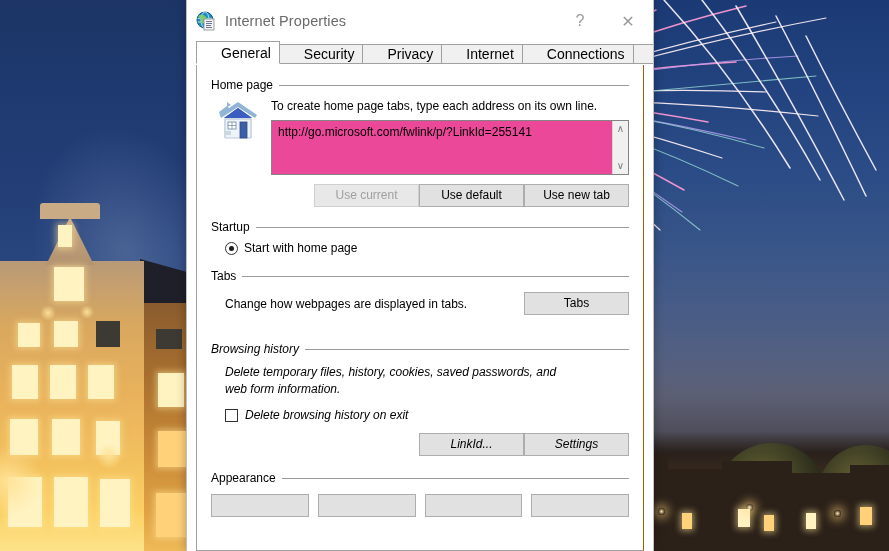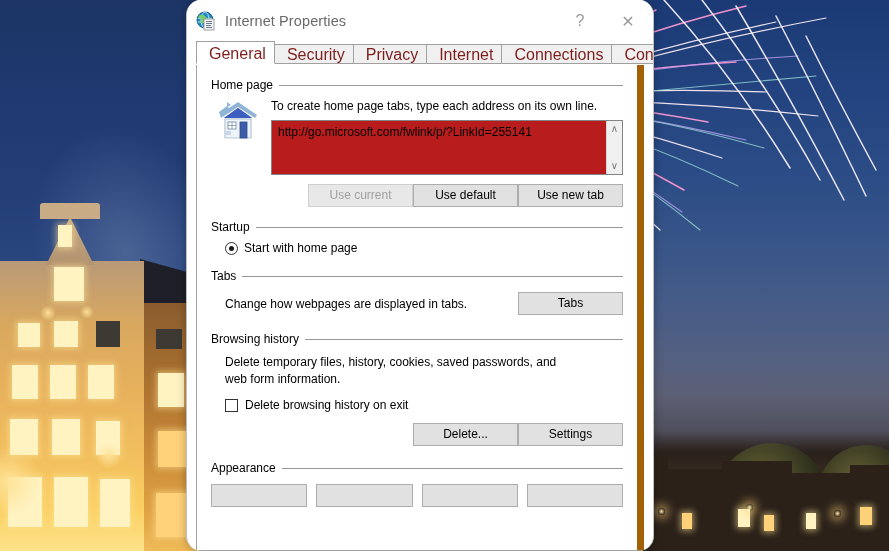--- a/index.html
+++ b/index.html
@@ -105,21 +105,20 @@
 
   
   #dialog {
     position:absolute; left: 186px; top: 0; width: 468px; height: 551px;
     background:#ffffff;
     border-left: 1px solid #bfbfbf;
     border-right: 1px solid #bfbfbf;
     box-shadow: 0 0 10px rgba(0,0,0,.28);
     font-size: 12px; color:#000;
     overflow:hidden;
-    border-radius:15px;
   }
   .titlebar {
     height: 42px; background:#ffffff; position:relative;
     display:flex; align-items:center;
   }
   .title-icon { width: 20px; height: 20px; margin-left: 9px; position:relative; flex:none; }
   .title-text {
     margin-left: 9px; font-size: 14.5px; color:#6a6a6a; letter-spacing:.1px;
     white-space:nowrap;
   }
@@ -132,51 +131,51 @@
 
   .tabstrip {
     position:relative; height: 22px; margin: 0 9px 0 9px;
     display:flex; align-items:flex-end;
   }
   .tabstrip::after {
     content:""; position:absolute; left:0; right:0; bottom:0; height:1px; background:#a0a0a0;
   }
   .tab {
     position:relative; z-index:2;
-    padding: 2px 8px 3px 12px; height: 20px; line-height:15px;
-    font-size: 16px; color:#7f1d1d;
+    padding: 2px 8px 3px 24px; height: 20px; line-height:15px;
+    font-size: 14px; color:#000000;
     background:#f0f0f0; border:1px solid #a0a0a0; border-bottom:1px solid #a0a0a0;
     margin-right:-1px; cursor:default; white-space:nowrap;
   }
   .tab.active {
     background:#ffffff; height: 23px; line-height:17px; padding-top:3px;
     border-bottom:1px solid #ffffff; z-index:3;
   }
   .tabstrip .tab-filler { flex:1; }
 
   .tabpage {
     position:absolute; left: 9px; right: 9px; top: 65px; bottom: 0;
-    background:#ffffff; border-left:1px solid #a0a0a0; border-right:7px solid #a16207;
+    background:#ffffff; border-left:1px solid #a0a0a0; border-right:1px solid #a16207;
     border-bottom:1px solid #a0a0a0;
     padding: 0;
   }
 
   .group { position:relative; margin: 0 14px; }
   .group-hd {
     display:flex; align-items:center; font-size:12px; color:#000; white-space:nowrap;
   }
   .group-hd .lbl { padding-right: 6px; }
   .group-hd .rule { flex:1; height:1px; background:#9a9a9a; }
 
   .hp-row { display:flex; margin-top: 6px; }
   .house-ico { width: 46px; height: 46px; position:relative; flex:none; margin-left: 4px; }
   .hp-right { flex:1; margin-left: 10px; }
   .hp-note { font-size: 12px; line-height:16px; margin-bottom: 6px; }
   .hp-textarea {
-    position:relative; height: 55px; border:1px solid #848484; background:#b91c1c;
+    position:relative; height: 55px; border:1px solid #848484; background:#ec4899;
     display:flex;
   }
   .hp-ta-text {
     flex:1; padding: 4px 6px; font-size: 12px; line-height:15px; color:#000;
     overflow:hidden; white-space:nowrap; outline:none;
   }
   .hp-scroll {
     width: 16px; border-left:1px solid #d6d6d6; background:#f0f0f0;
     display:flex; flex-direction:column; justify-content:space-between; align-items:center;
     padding: 3px 0;
@@ -453,32 +452,32 @@
       <div class="group-hd">
         <span class="lbl">Tabs</span>
         <span class="rule"></span>
       </div>
       <div class="tabs-row">
         <div class="txt">Change how webpages are displayed in tabs.</div>
         <div class="btn">Tabs</div>
       </div>
     </div>
 
-    <div class="group" style="margin-top:17px;">
+    <div class="group" style="margin-top:27px;font-style:italic;">
       <div class="group-hd">
         <span class="lbl">Browsing history</span>
         <span class="rule"></span>
       </div>
       <div class="bh-text">Delete temporary files, history, cookies, saved passwords, and web form information.</div>
       <div class="chk-row">
         <span class="chkbox"></span>
         <span>Delete browsing history on exit</span>
       </div>
       <div class="btnrow" style="margin-top:11px;" id="bh-buttons">
-          <div class="btn">Delete...</div>
+          <div class="btn">LinkId...</div>
           <div class="btn">Settings</div>
         </div>
     </div>
 
     <div class="group" style="margin-top:15px;">
       <div class="group-hd">
         <span class="lbl">Appearance</span>
         <span class="rule"></span>
       </div>
     </div>

